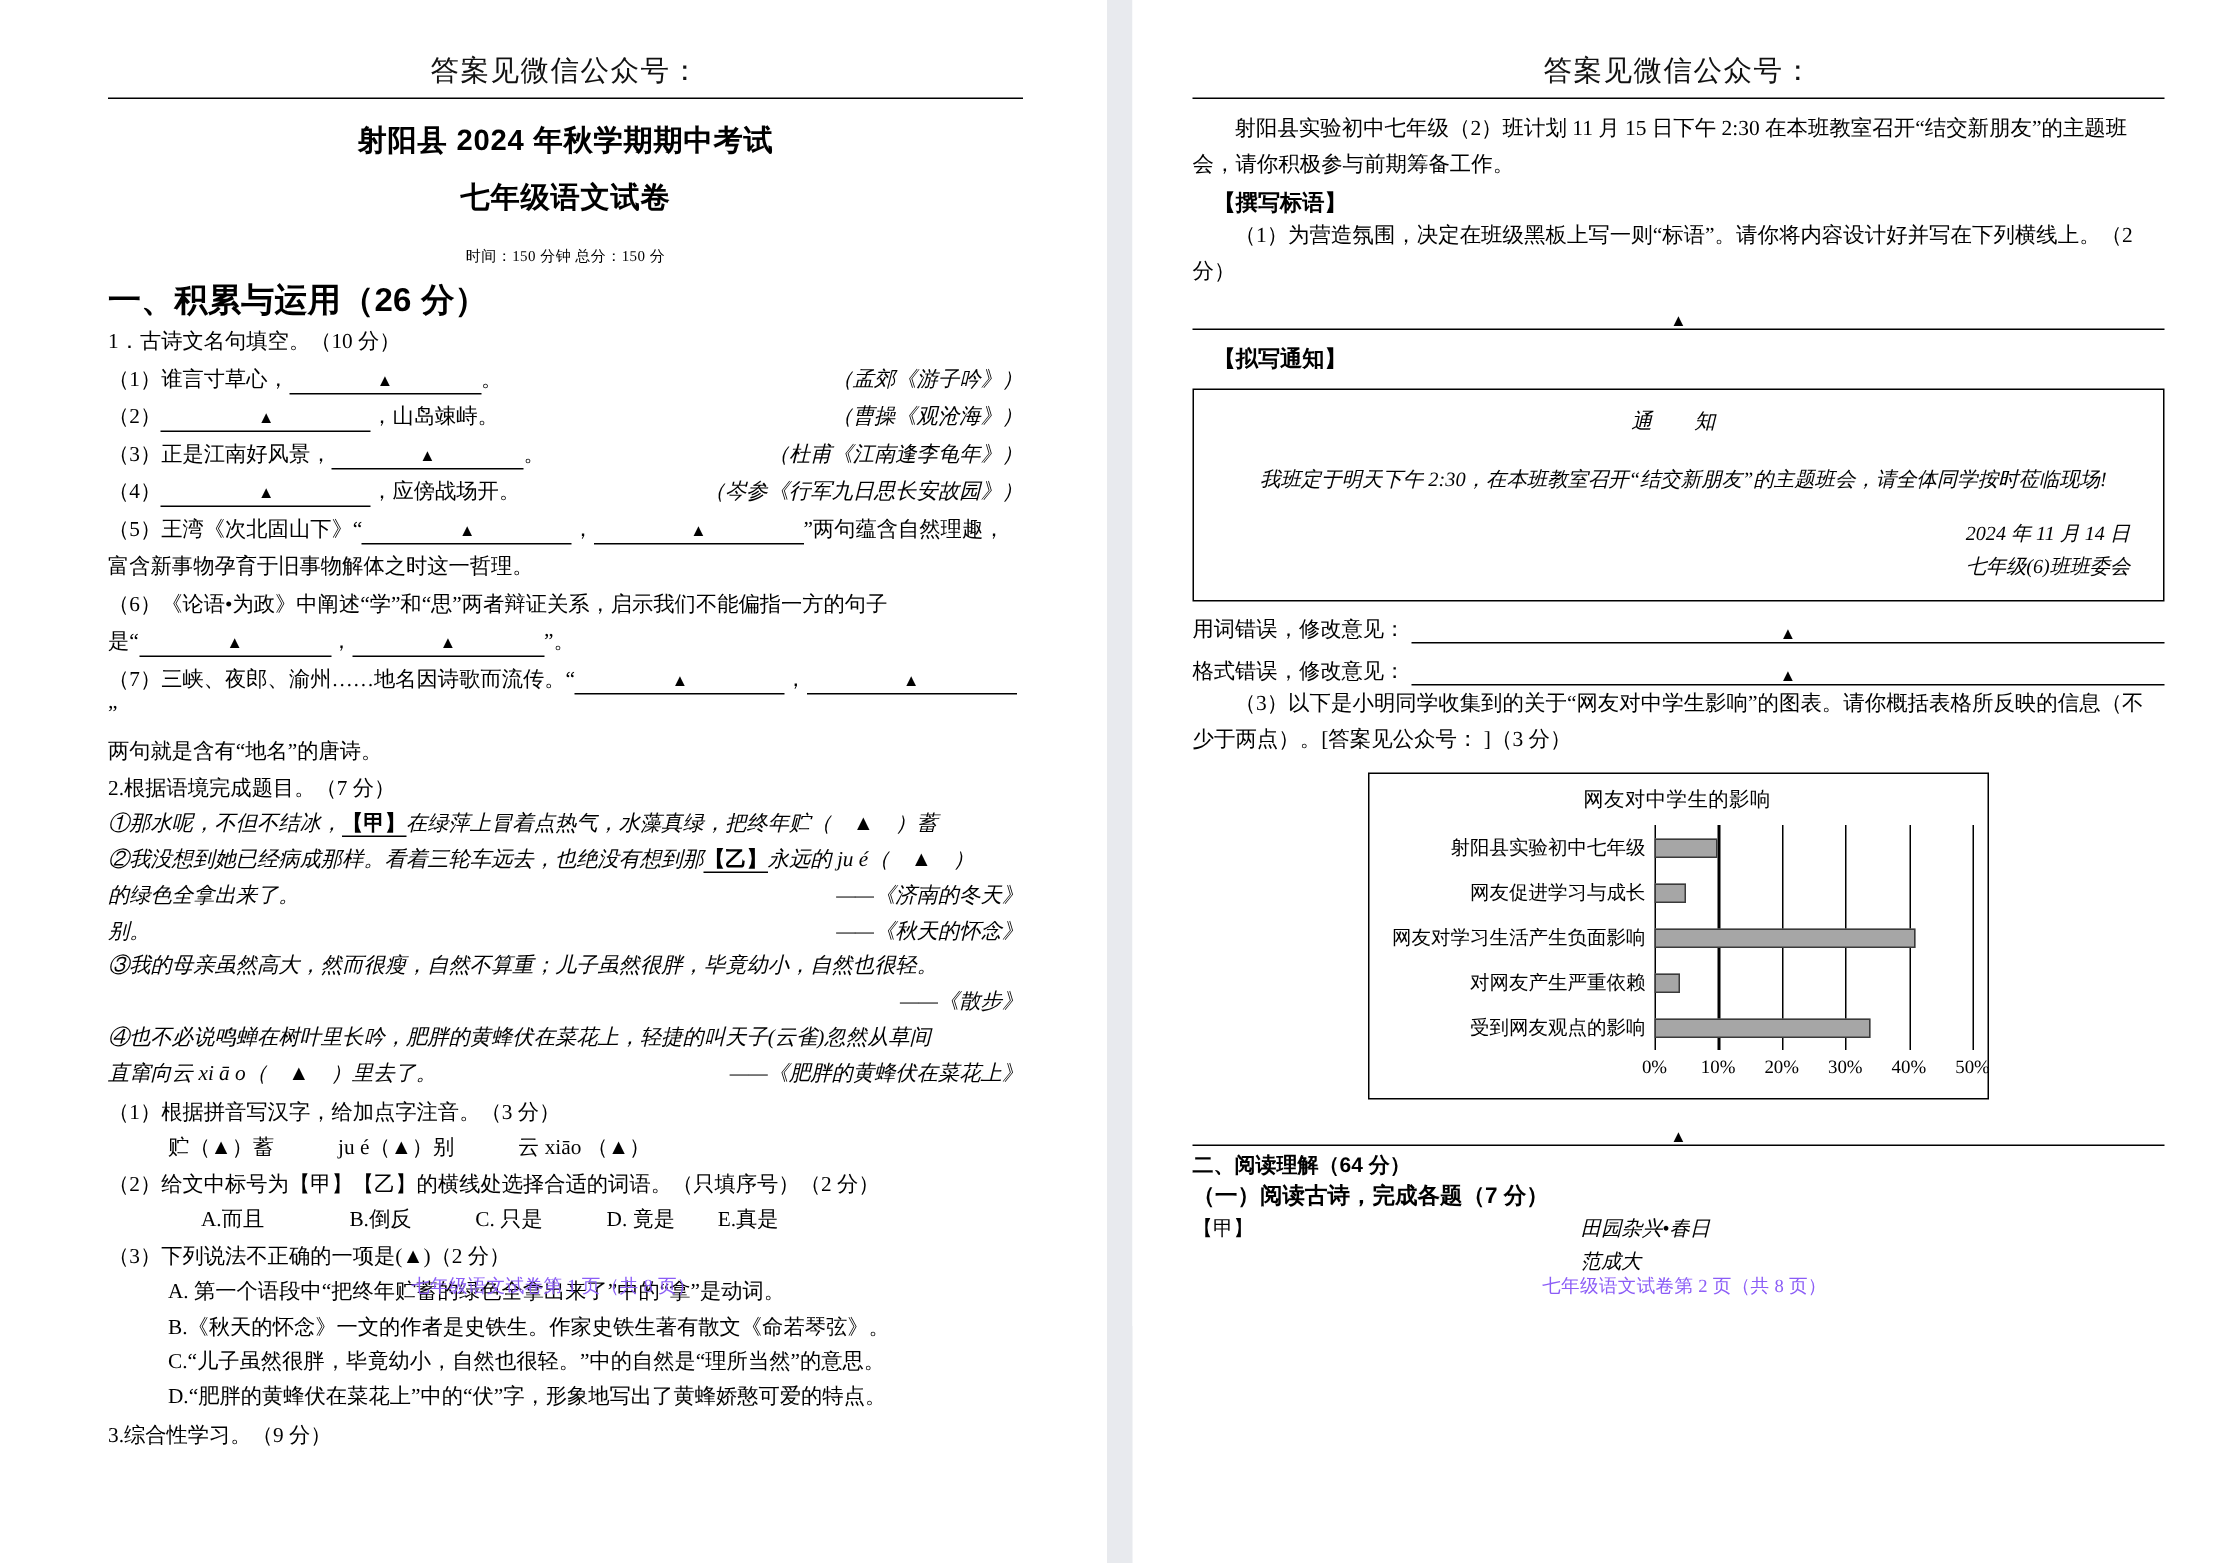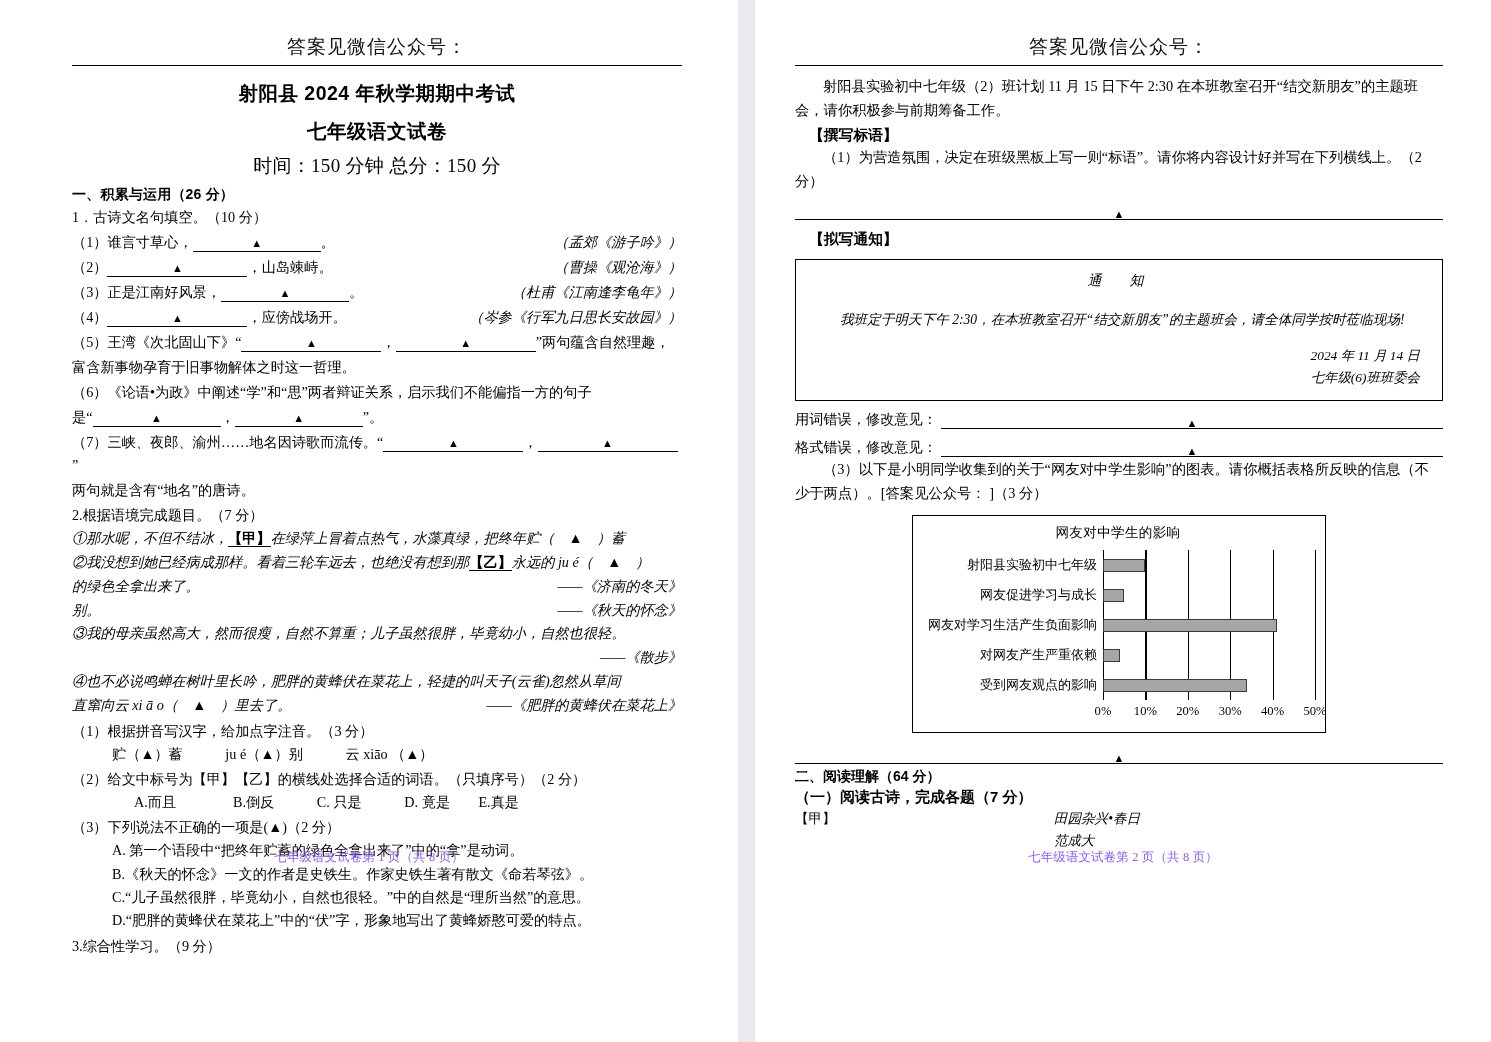--- a/index.html
+++ b/index.html
@@ -57,28 +57,28 @@
   .exam-subtitle {
     text-align: center;
     font-weight: bold;
     font-size: 19.5px;
     margin-top: 11px;
     letter-spacing: .5px;
     font-family: "Liberation Sans", sans-serif;
   }
   .exam-meta {
     text-align: center;
-    font-size: 19px;
-    margin-top: 8px;
+    font-size: 10px;
+    margin-top: 19px;
     letter-spacing: .3px;
   }
 
   .sec-head {
     font-weight: bold;
-    font-size: 14px;
+    font-size: 22px;
     margin-top: 7px;
     font-family: "Liberation Sans", sans-serif;
     letter-spacing: .2px;
   }
 
   .q { font-size: 14.2px; line-height: 1.62; margin-top: 2px; }
   .opt-line { font-size: 14.2px; line-height: 1.64; padding-left: 40px; }
   .opt-row { font-size: 14.2px; line-height: 1.64; padding-left: 62px; }
 
   .row-flex { display: flex; align-items: baseline; }

